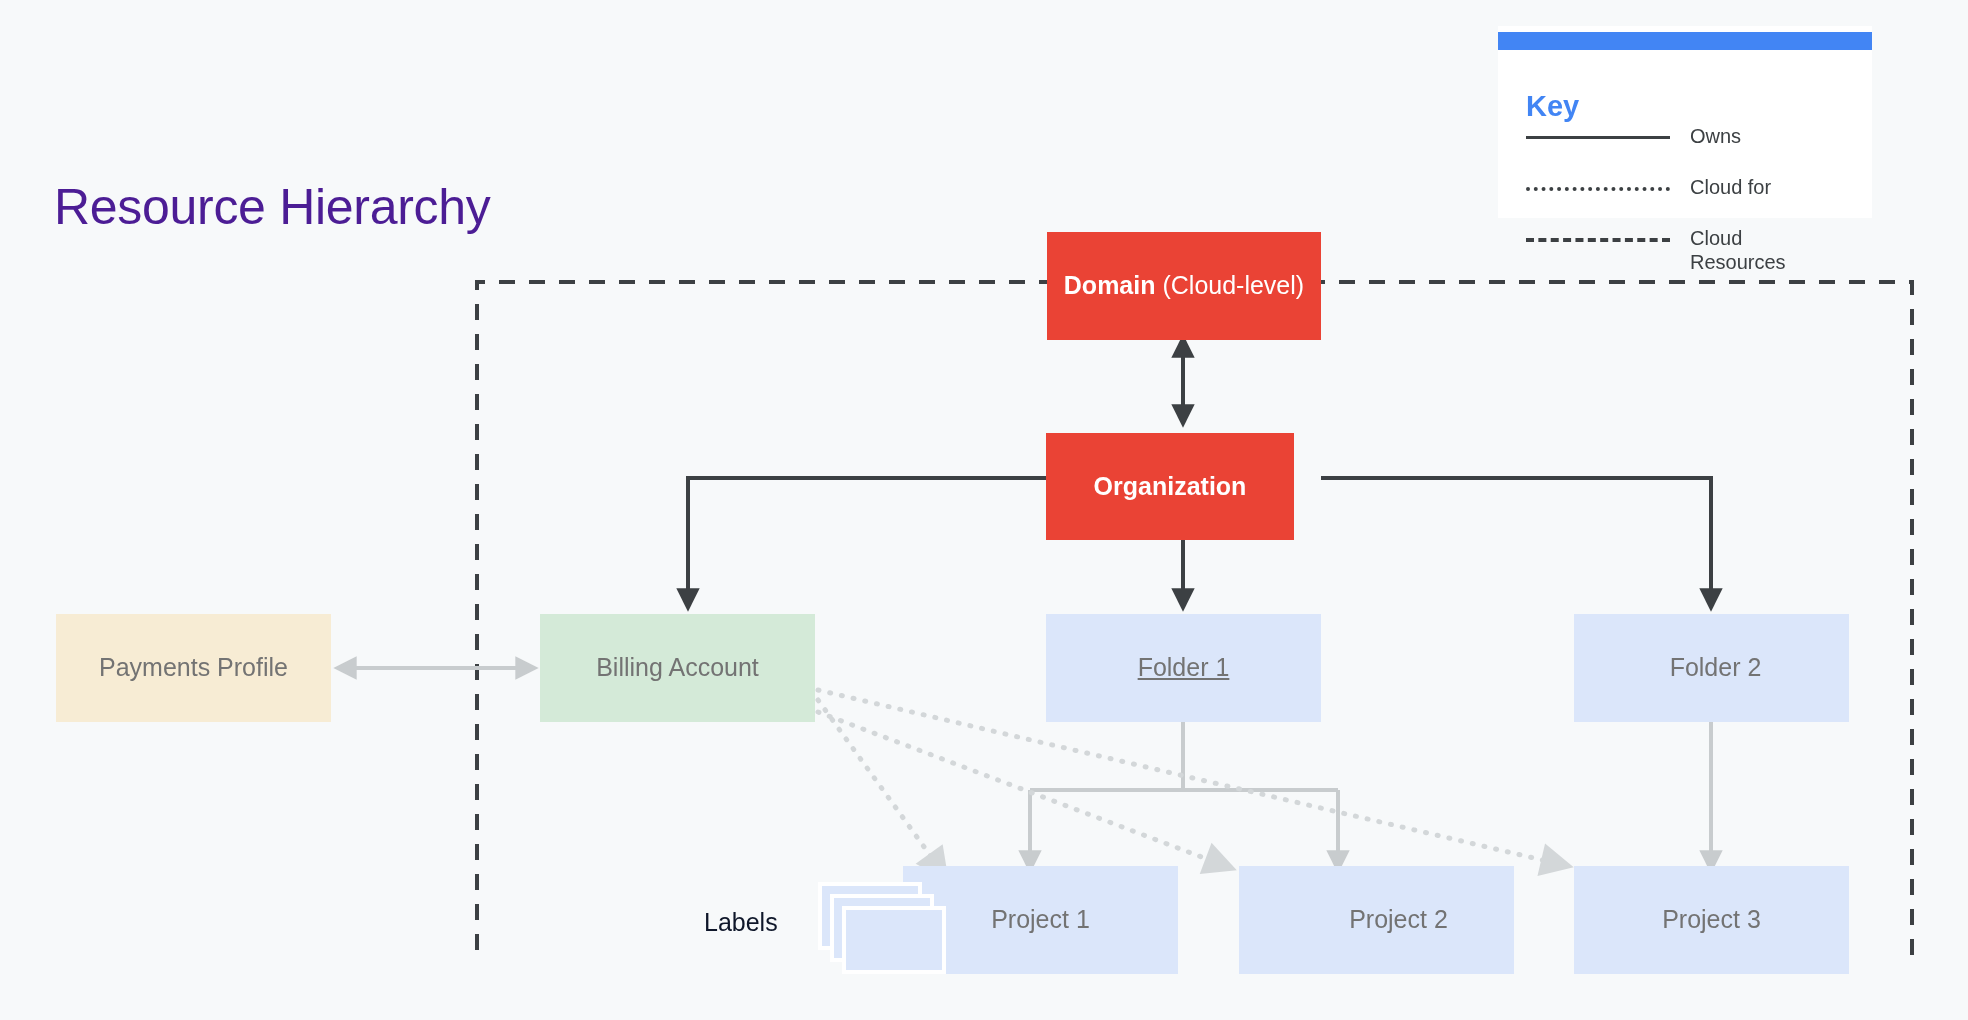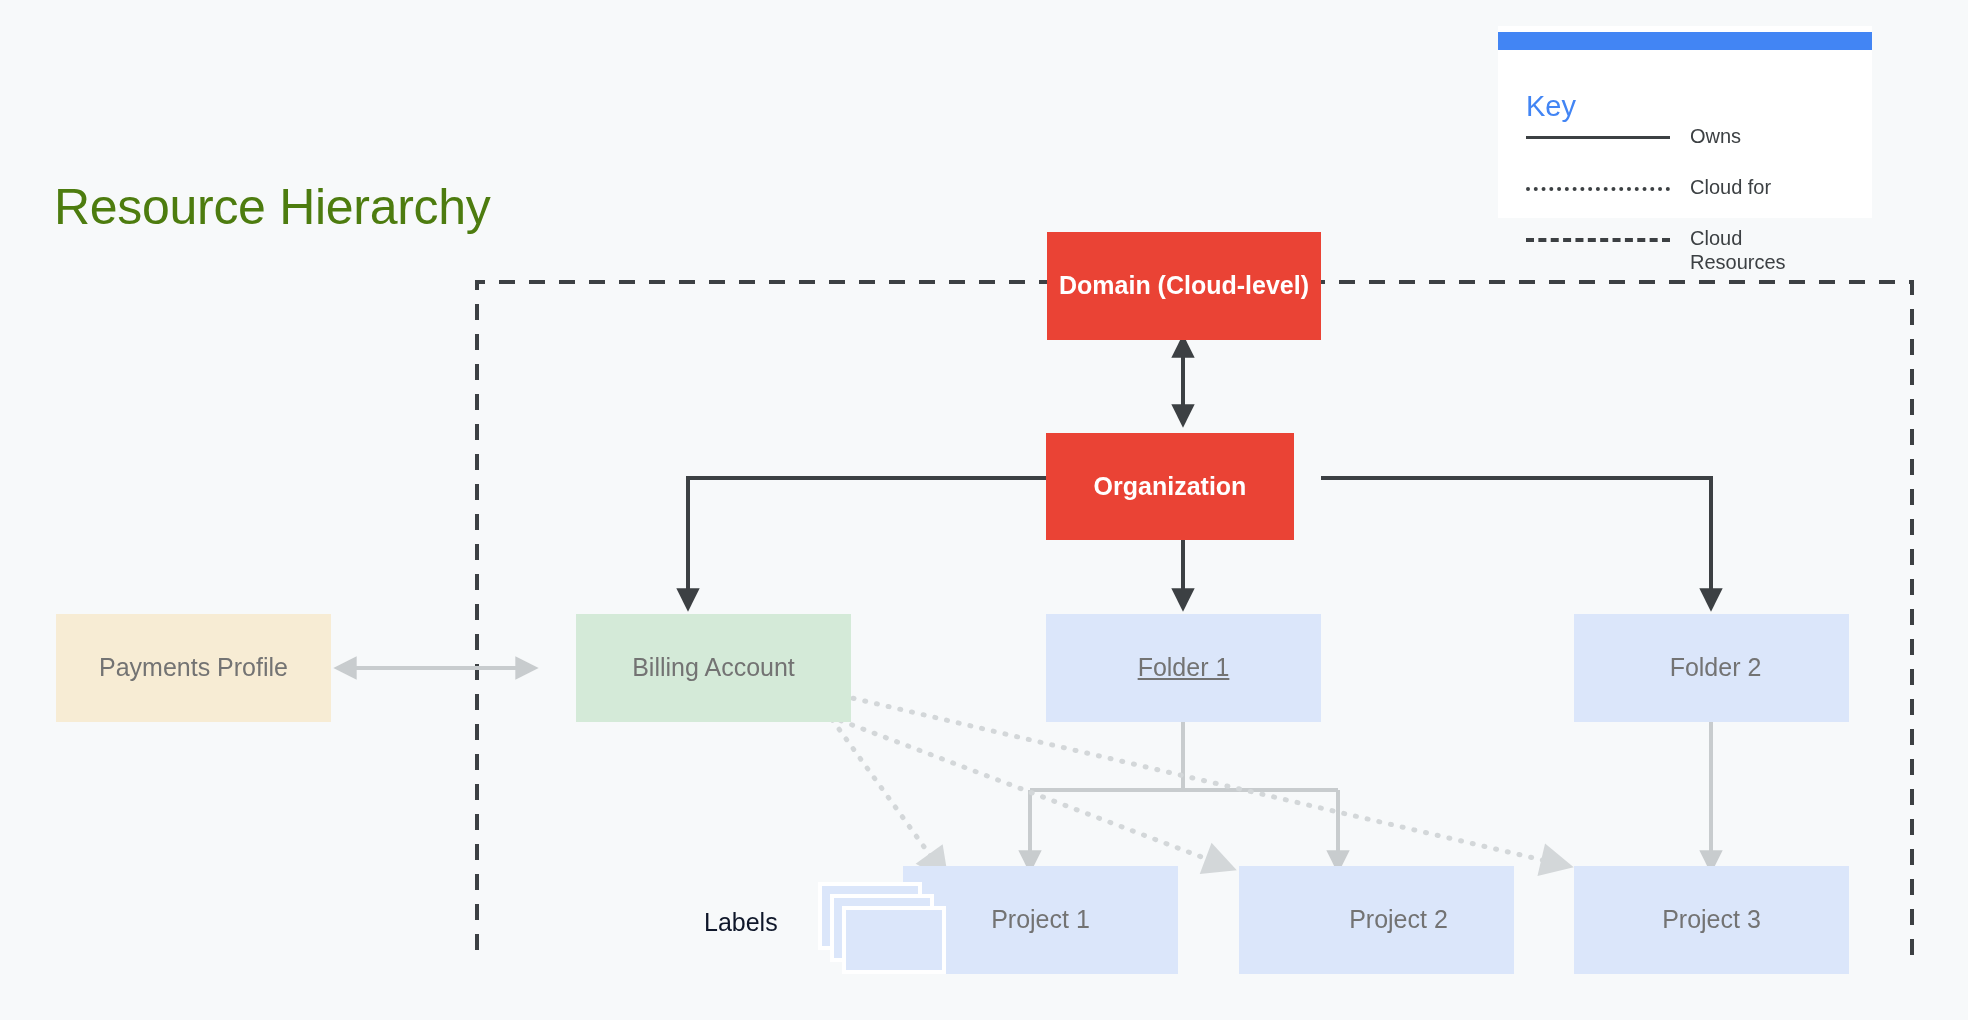--- a/index.html
+++ b/index.html
@@ -19,41 +19,41 @@
     position: absolute; left: 0; top: 0;
     width: 1968px; height: 1020px;
     pointer-events: none;
   }
 
   .title {
     position: absolute;
     left: 54px; top: 178px;
     font-size: 50px;
     font-weight: 400;
-    color: #4d7c0f;
+    color: #4c1d95;
     letter-spacing: -0.3px;
     white-space: nowrap;
     text-align: right;
   }
 
   .node {
     position: absolute;
     display: flex;
     align-items: center;
     justify-content: center;
     text-align: center;
     line-height: 1.25;
   }
 
   .node-red {
     background: #ea4335;
     color: #ffffff;
   }
   .node-red .lbl { font-size: 25px; font-weight: 700; }
-  .node-red .lbl .soft { font-weight: 700; }
+  .node-red .lbl .soft { font-weight: 400; }
 
   .node-pale {
     color: #737373;
     font-size: 25px;
     font-weight: 400;
   }
   .fill-cream { background: #f7ecd4; }
   .fill-green { background: #d4ead8; }
   .fill-blue  { background: #dbe6fa; }
 
@@ -80,21 +80,21 @@
     width: 374px; height: 192px;
     background: #ffffff;
   }
   .legend-bar {
     position: absolute; left: 0; top: 6px;
     width: 374px; height: 18px;
     background: #4285f4;
   }
   .legend-title {
     position: absolute; left: 28px; top: 66px;
-    font-size: 29px; font-weight: 400;
+    font-size: 29px; font-weight: 700;
     color: #4285f4;
     line-height: 1;
   }
   .legend-rows {
     position: absolute; left: 28px; top: 98px;
     width: 330px;
   }
   .legend-row {
     display: flex;
     align-items: flex-start;
@@ -176,21 +176,21 @@
   </div>
 
   <div class="node node-red" style="left:1046px; top:398px; width:248px; height:107px;margin-top:35px;">
     <span class="lbl">Organization</span>
   </div>
 
   <div class="node node-pale fill-cream" style="left:56px; top:614px; width:275px; height:108px;">
     <span>Payments Profile</span>
   </div>
 
-  <div class="node node-pale fill-green" style="left:540px; top:614px; width:275px; height:108px;margin-left:36px;">
+  <div class="node node-pale fill-green" style="left:540px; top:614px; width:275px; height:108px;">
     <span>Billing Account</span>
   </div>
 
   <div class="node node-pale fill-blue" style="left:1046px; top:614px; width:275px; height:108px;text-decoration:underline;">
     <span>Folder 1</span>
   </div>
 
   <div class="node node-pale fill-blue" style="left:1574px; top:614px; width:275px; height:108px;padding-left:8px;">
     <span>Folder 2</span>
   </div>

